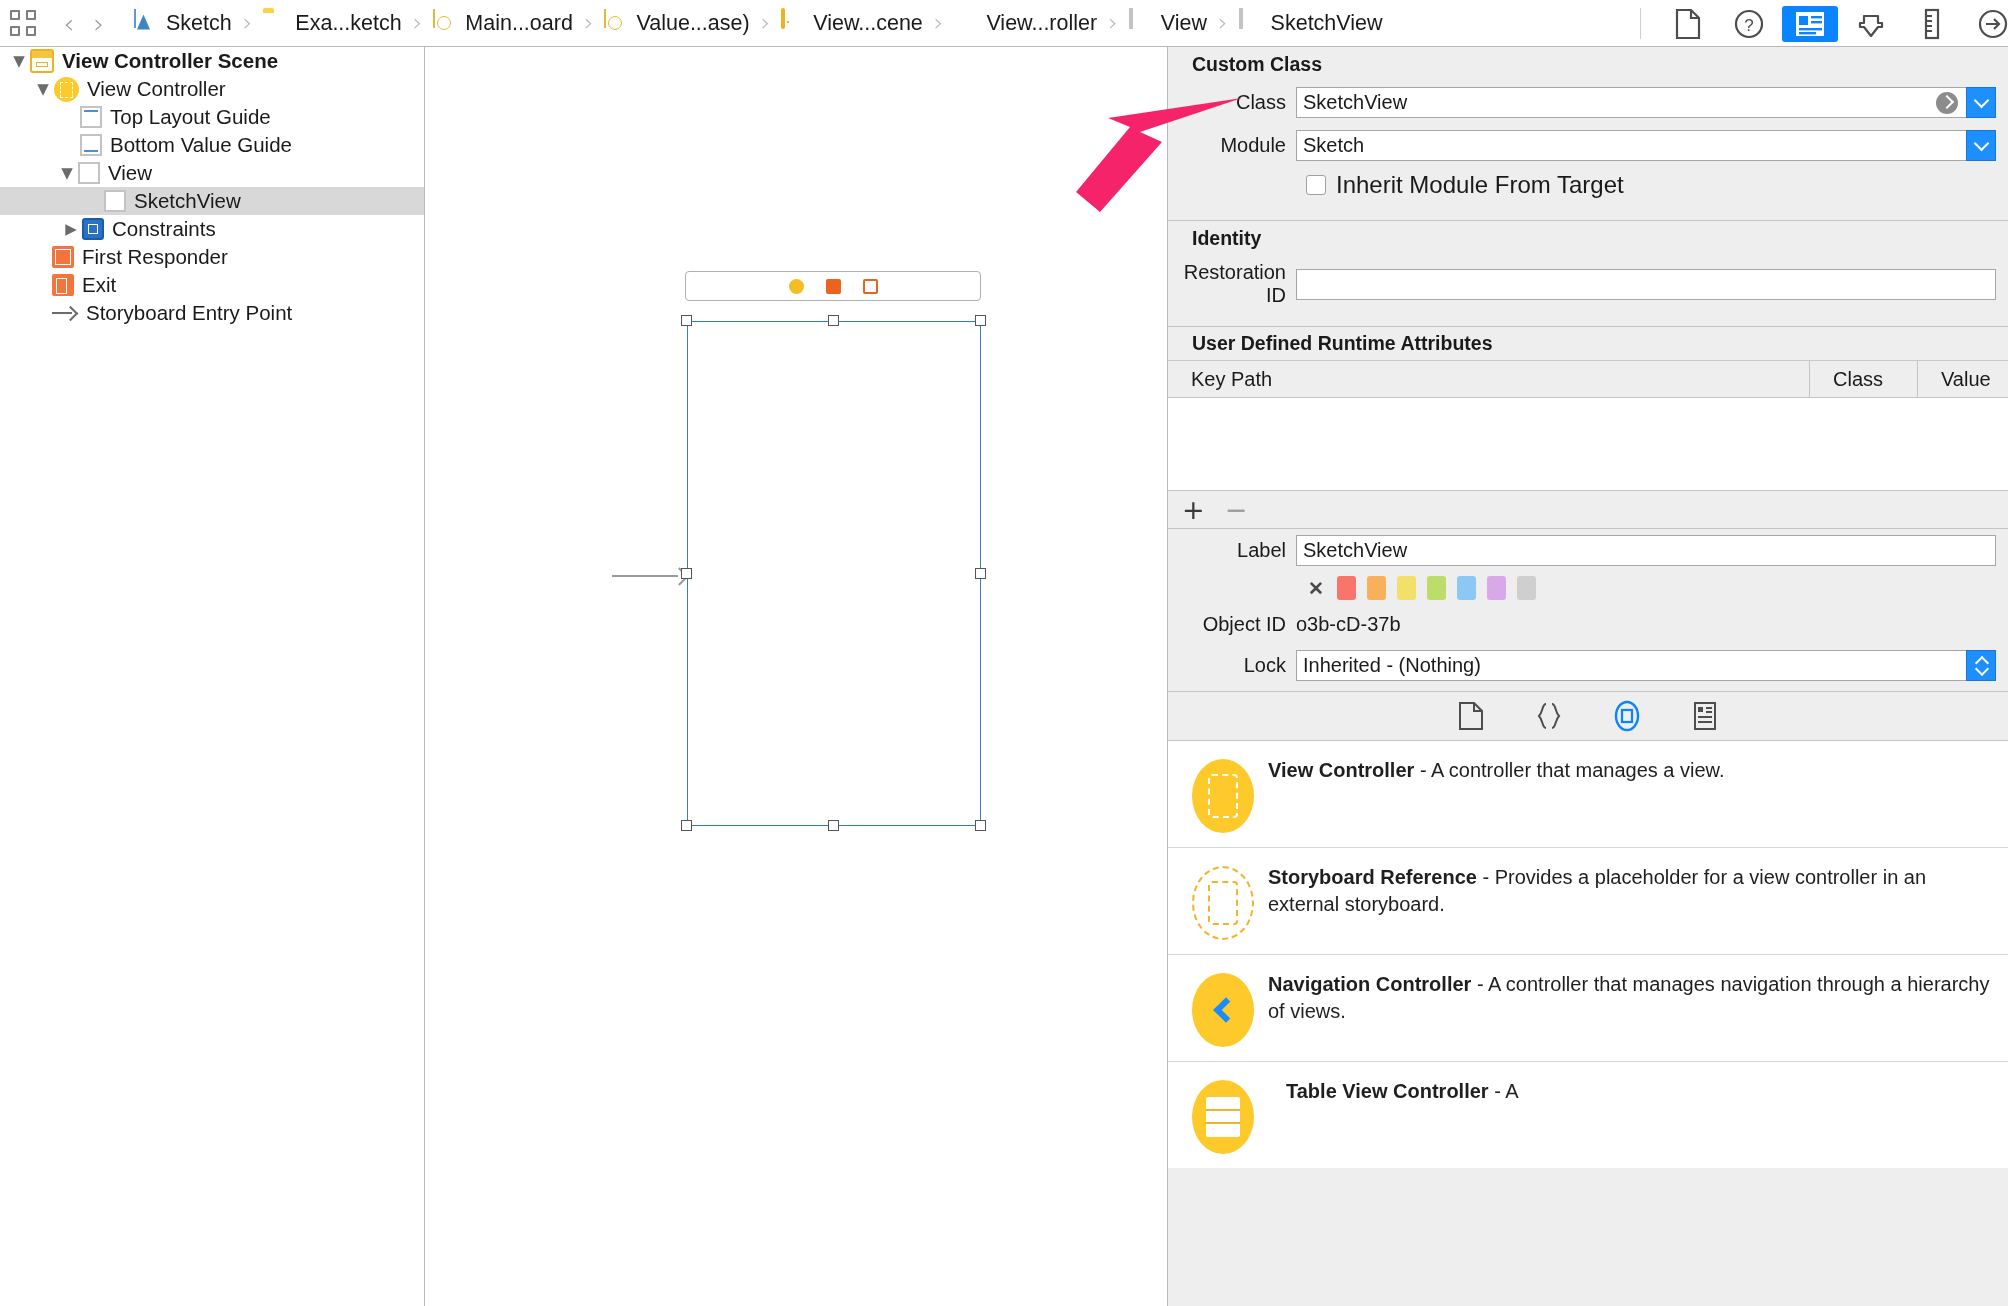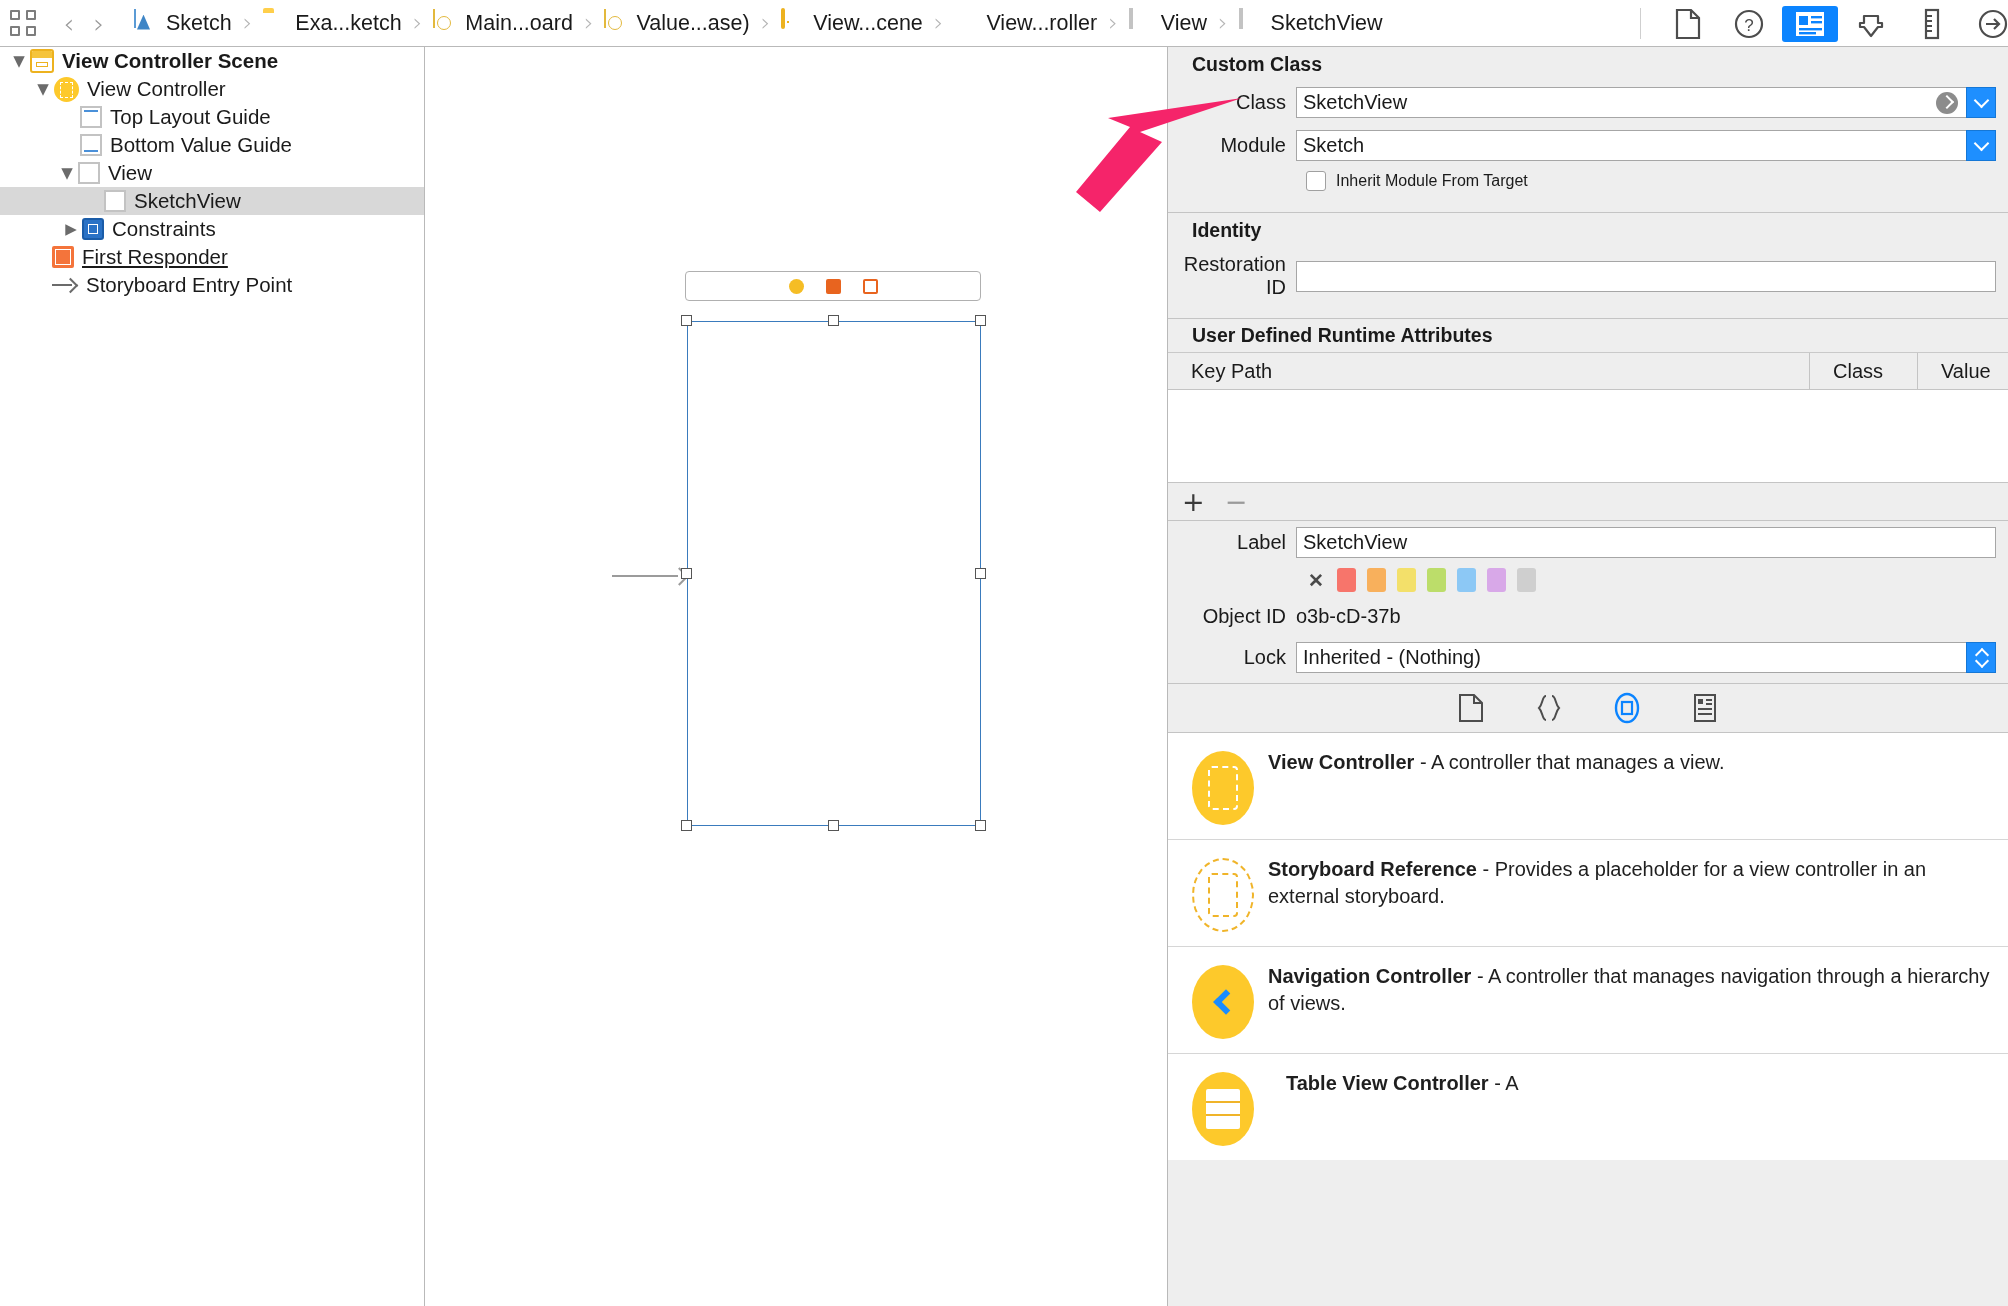--- a/index.html
+++ b/index.html
@@ -210,21 +210,21 @@
   .arrow-circ {
     width: 22px; height: 22px; border-radius: 50%; background:#8c8c8c;
     position: relative; flex:none; margin-left: auto;
   }
   .arrow-circ::after {
     content:""; position:absolute; left:6px; top:5px; width:8px;height:8px;
     border-top:2px solid #fff; border-right:2px solid #fff; transform:rotate(45deg);
   }
   .checkrow { display:flex; align-items:center; padding: 4px 0 10px 138px; }
   .chkbox { width:20px; height:20px; background:#fff; border:1px solid #a0a0a0; border-radius:3px; flex:none;}
-  .chktext { margin-left: 10px; font-size: 16px; }
+  .chktext { margin-left: 10px; font-size: 24px; }
 
   .stepper {
     width: 30px; height: 31px; background:#1e8fff; border:1px solid #1577d6; flex:none;
     display:flex; flex-direction:column; align-items:center; justify-content:center; gap:3px;
   }
   .stepper i { display:block; width:9px; height:6px; position:relative;}
   .stepper i::after{
     content:""; position:absolute; left:0; top:0; width:8px;height:8px;
     border-left:2px solid #fff; border-top:2px solid #fff;
   }
@@ -447,28 +447,35 @@
   </div>
 
   <div class="row" style="padding-left:60px;">
     <span class="twisty">▶</span>
     <span class="ricon">
         <span class="ic-constraints"></span>
       </span>
     <span class="rlabel">Constraints</span>
   </div>
 
-  <div class="row" style="padding-left:30px;text-decoration:underline;">
+  <div class="row" style="padding-left:30px;">
     <span class="twisty"></span>
     <span class="ricon">
         <span class="ic-first"></span>
       </span>
     <span class="rlabel">First Responder</span>
   </div>
 
+  <div class="row" style="padding-left:30px;">
+    <span class="twisty"></span>
+    <span class="ricon">
+        <span class="ic-exit"></span>
+      </span>
+    <span class="rlabel">Exit</span>
+  </div>
 
   <div class="row" style="padding-left:30px;">
     <span class="twisty"></span>
     <span class="ricon">
         <span class="ic-entry"></span>
       </span>
     <span class="rlabel">Storyboard Entry Point</span>
   </div>
 
 </div>

